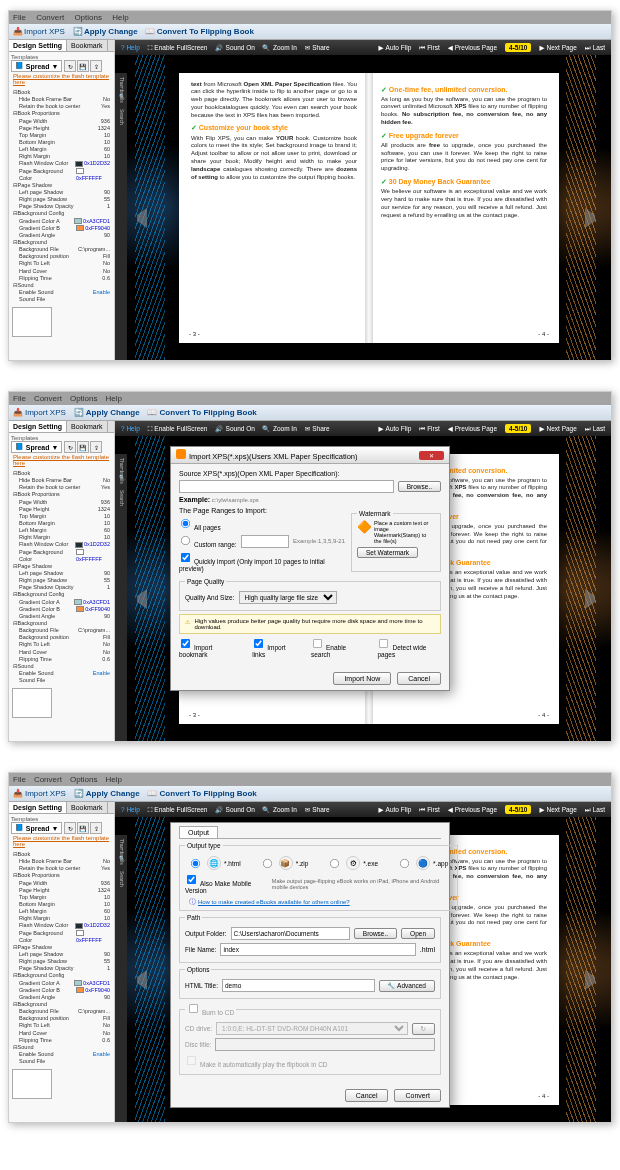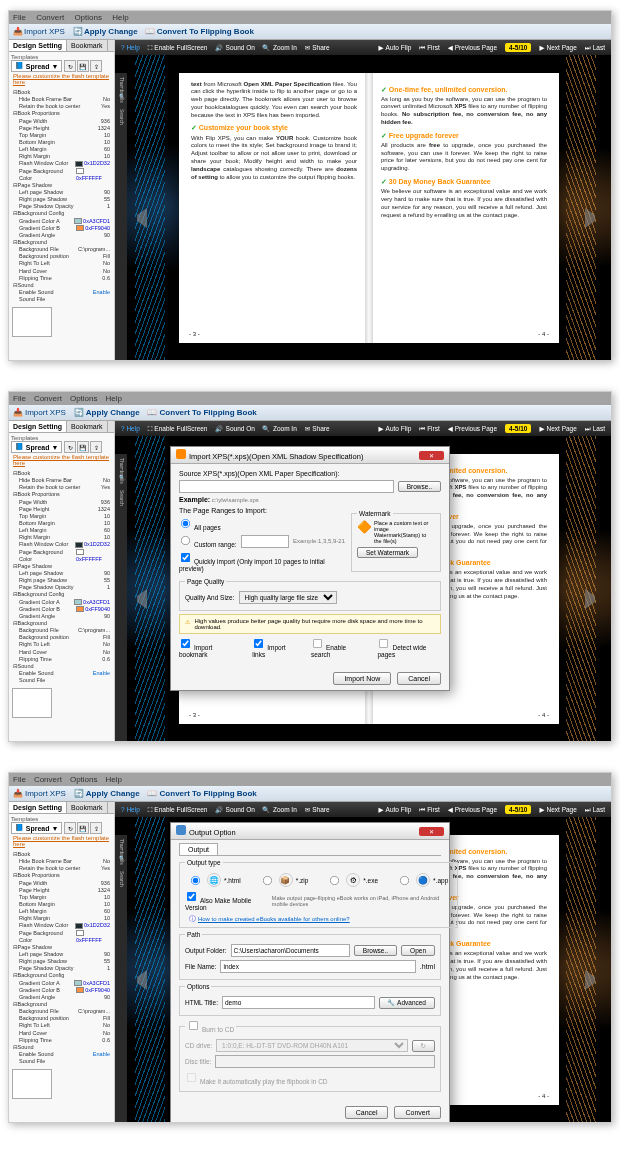--- a/index.html
+++ b/index.html
@@ -558,21 +558,21 @@
             <h4>Free upgrade forever</h4>
             <p><span>All products are </span><b>free</b><span> to upgrade, once you purchased the software, you can use it forever. We keep the right to raise price for later versions, but you do not need pay one cent for upgrading.</span></p>
             <h4>30 Day Money Back Guarantee</h4>
             <p>We believe our software is an exceptional value and we work very hard to make sure that is true. If you are dissatisfied with our service for any reason, you will receive a full refund. Just request a refund by emailing us at the contact page.</p>
             <span class="pnum">- 4 -</span>
           </div>
         </div>
 
         <div class="dialog" style="left:55px;top:10px;width:280px;">
           <div class="dlg-title">
-              <span><span class="ico"></span><span>Import XPS(*.xps)(Open XML Shadow Specification)</span></span>
+              <span><span class="ico"></span><span>Import XPS(*.xps)(Users XML Paper Specification)</span></span>
               <span class="dlg-close">✕</span>
             </div>
           <div class="dlg-body">
             <div>Source XPS(*.xps)(Open XML Paper Specification):</div>
             <div class="row">
                 <input type="text" style="">
                 <span class="btn">Browse..</span>
               </div>
             <div><b>Example:</b><span class="ex"> c:\ylw\sample.xps</span></div>
             <div style="display:flex;gap:6px;margin-top:4px;">
@@ -789,24 +789,20 @@
             <p><span>As long as you buy the software, you can use the program to convert unlimited Microsoft </span><b>XPS</b><span> files to any number of flipping books. </span><b>No subscription fee, no conversion fee, no any hidden fee.</b></p>
             <h4>Free upgrade forever</h4>
             <p><span>All products are </span><b>free</b><span> to upgrade, once you purchased the software, you can use it forever. We keep the right to raise price for later versions, but you do not need pay one cent for upgrading.</span></p>
             <h4>30 Day Money Back Guarantee</h4>
             <p>We believe our software is an exceptional value and we work very hard to make sure that is true. If you are dissatisfied with our service for any reason, you will receive a full refund. Just request a refund by emailing us at the contact page.</p>
             <span class="pnum">- 4 -</span>
           </div>
         </div>
 
         <div class="dialog" style="left:55px;top:5px;width:280px;">
-          <div class="dlg-title">
-              <span><span class="ico" style="background:#48c;"></span><span>Output Option</span></span>
-              <span class="dlg-close">✕</span>
-            </div>
           <div class="dlg-body" style="padding-top:3px;">
             <div class="tab-header">
                 <div class="t">Output</div>
               </div>
             <fieldset>
                 <legend>Output type</legend>
               <div class="output-icons">
                 <label class="oi">
                     <input type="radio" checked="" style="">
                     <span class="circ">🌐</span>

